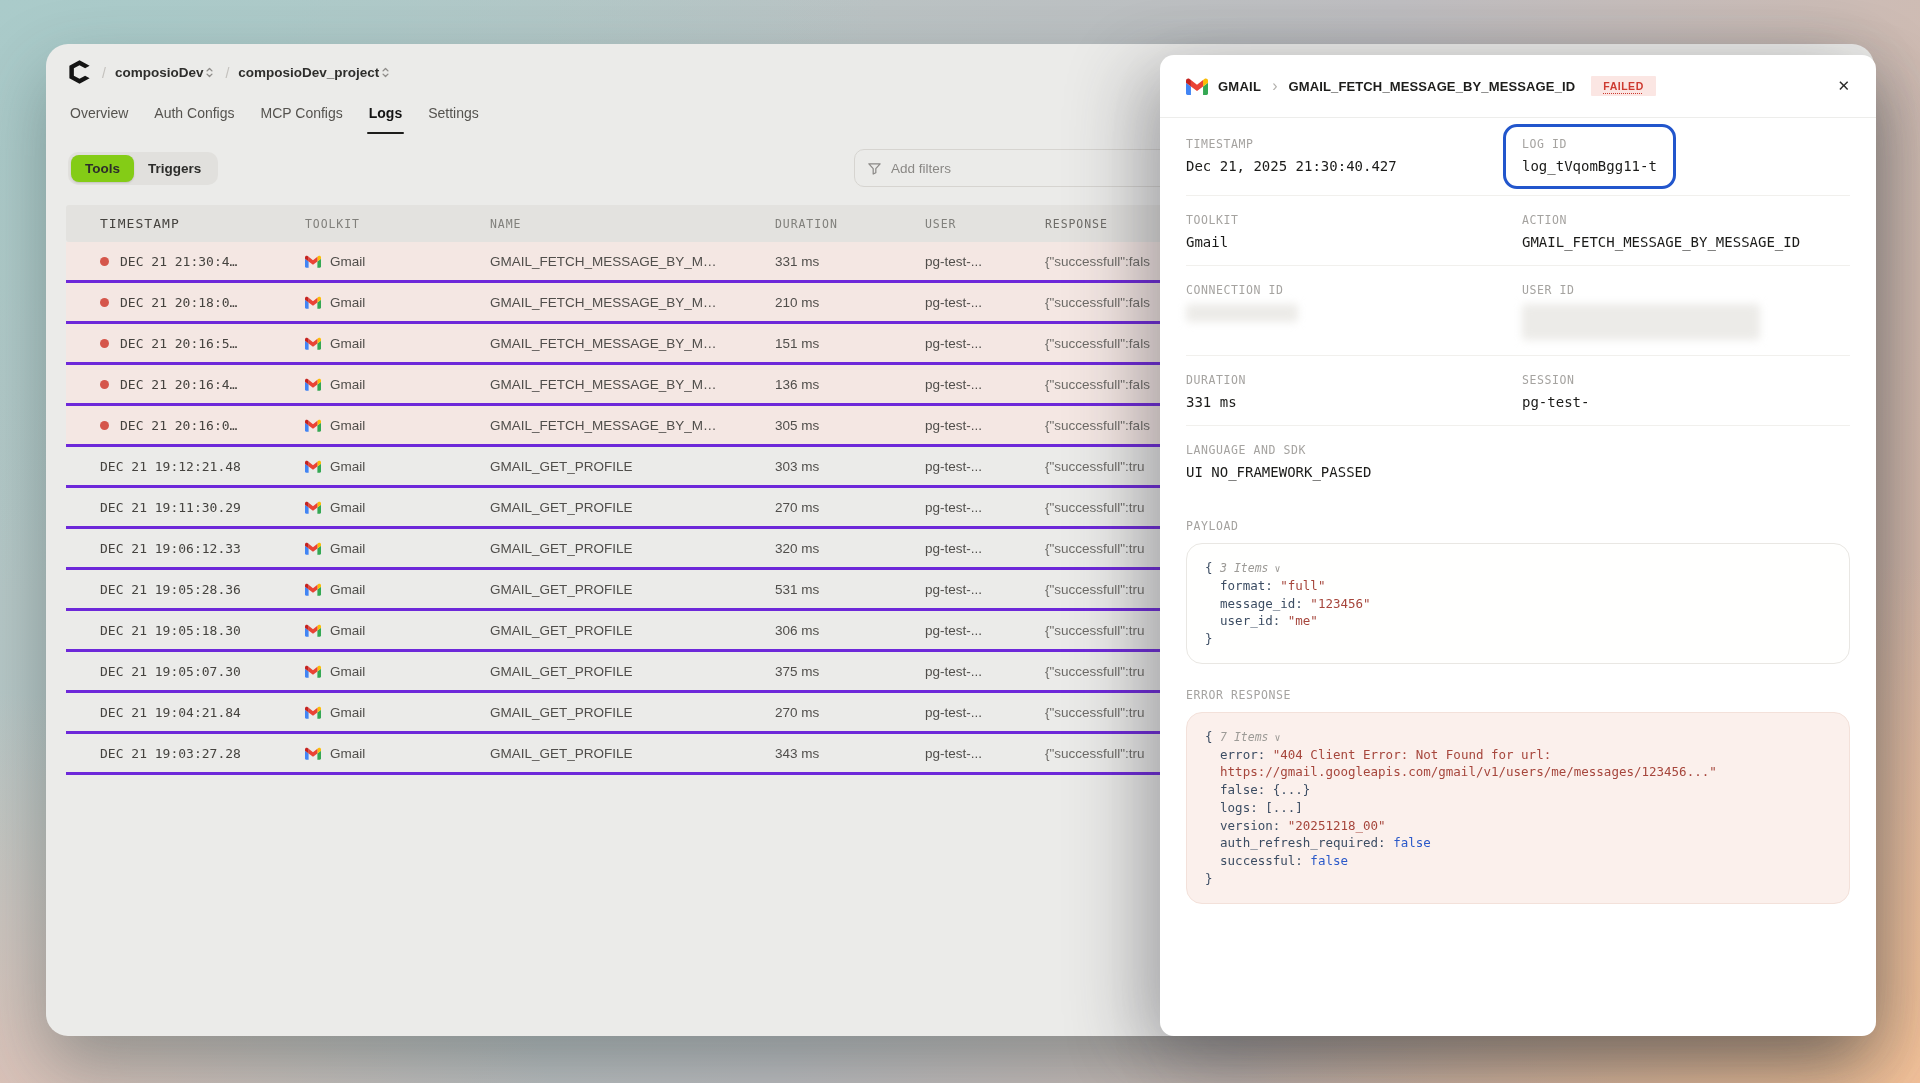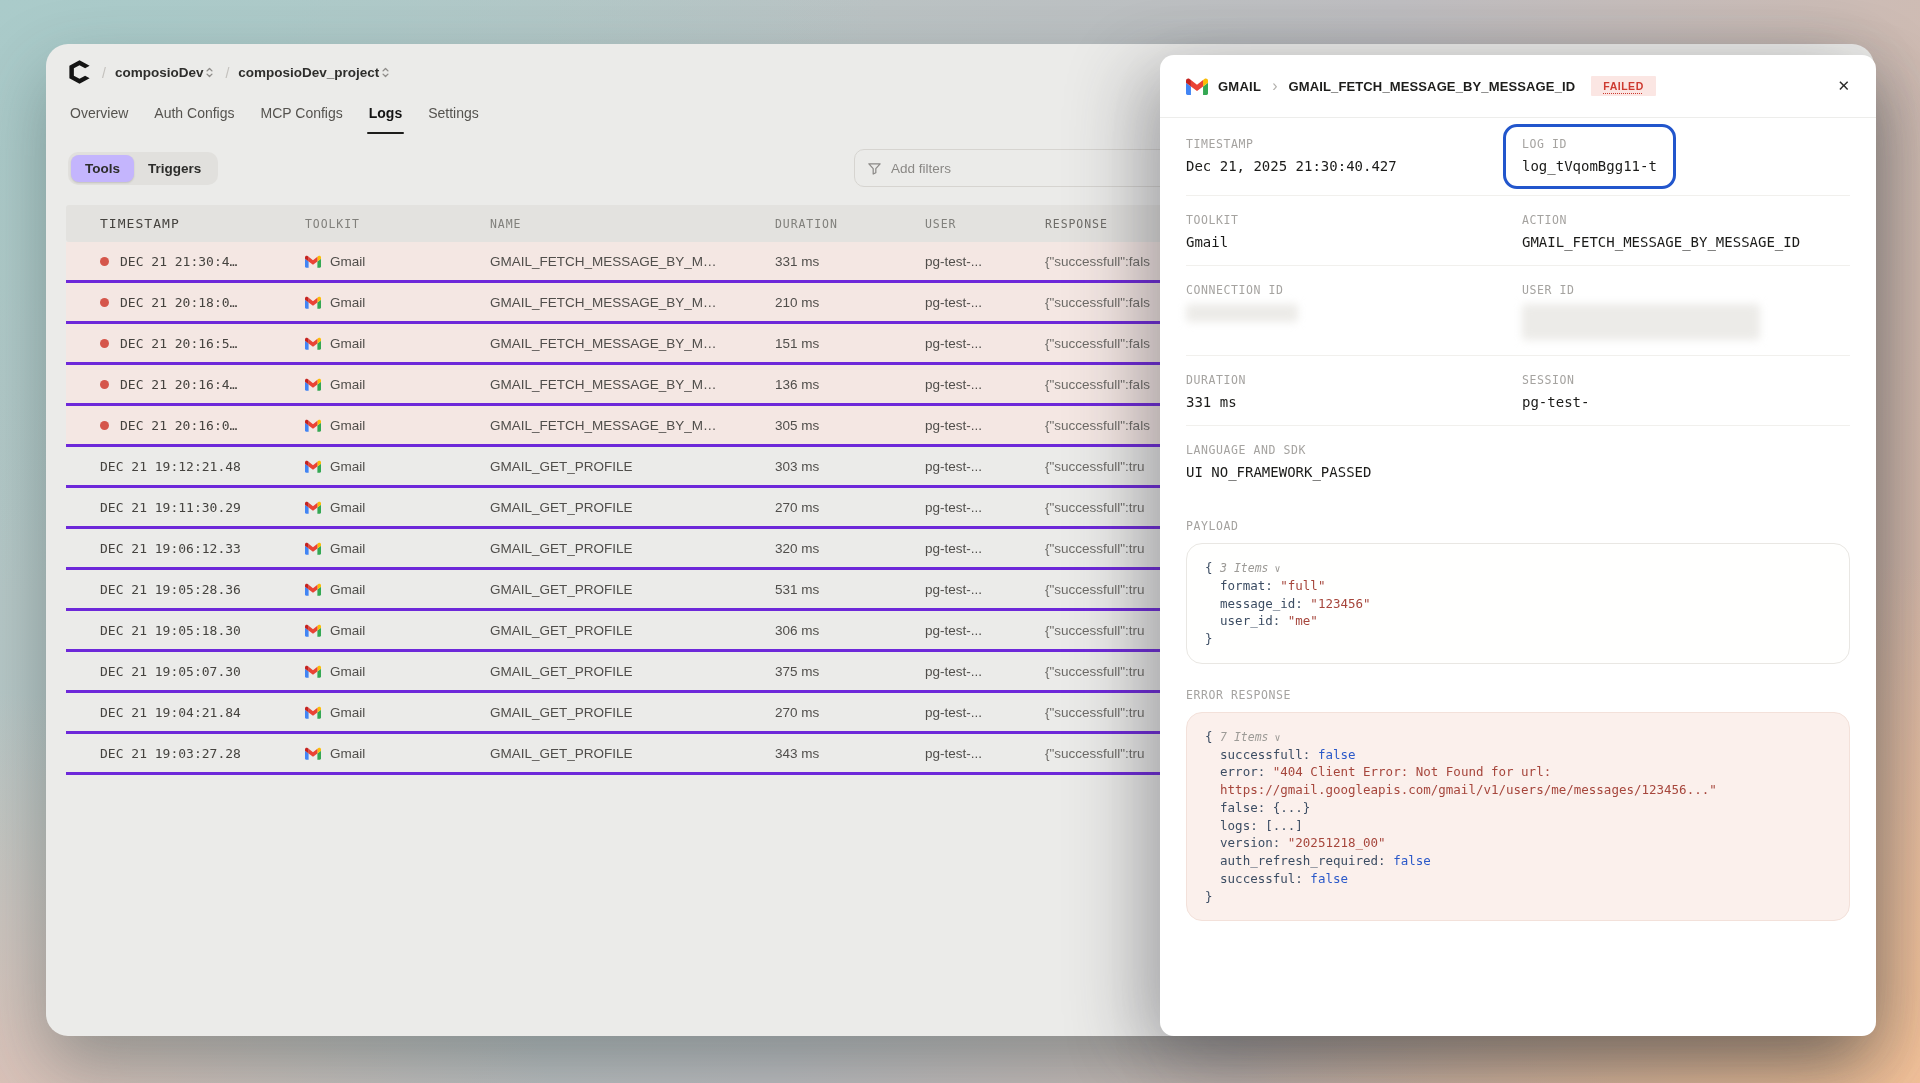--- a/index.html
+++ b/index.html
@@ -25,21 +25,21 @@
   .crumb-sep { color:#c3c1bd; font-size:14px; }
   .crumb { display:flex; align-items:center; font-weight:700; font-size:13.5px; color:#2e2e2c; cursor:pointer; }
   .tabs { display:flex; gap:26px; padding:19px 0 0 24px; }
   .tab { font-size:14px; color:#55534f; padding-bottom:13px; position:relative; cursor:pointer; }
   .tab.active { color:#141414; font-weight:700; }
   .tab.active::after { content:""; position:absolute; left:-2px; right:-2px; bottom:0; height:2.5px; background:#1d1d1b; border-radius:2px; }
 
   .toolbar { display:flex; align-items:center; margin:15px 20px 0 22px; }
   .seg { display:flex; background:#e1e0dd; border-radius:10px; padding:3px; }
   .seg-item { padding:6px 14px; font-size:13.5px; font-weight:700; color:#2d2d2b; border-radius:8px; cursor:pointer; }
-  .seg-item.active { background:#c4b5fd; box-shadow:0 1px 2px rgba(0,0,0,.14); }
+  .seg-item.active { background:#84cc16; box-shadow:0 1px 2px rgba(0,0,0,.14); }
   .filterbar { margin-left:auto; width:1000px; height:38px; border:1px solid #d6d4d0; border-radius:10px;
     display:flex; align-items:center; gap:9px; padding:0 12px; color:#8a8885; font-size:13.5px; cursor:text; }
 
   
   .logtable { margin:18px 20px 0 20px; }
   .thead { display:flex; align-items:center; height:37px; background:#e3e2df; border-radius:3px; }
   .hcell { font-family:"DejaVu Sans Mono", monospace; font-size:11.5px; letter-spacing:.08em; color:#81807c; }
   .trow { display:flex; align-items:center; height:41px; border-bottom:3px solid #6d28d9; font-size:13.5px; color:#504e4b; cursor:pointer; }
   .trow.failed { background:#f4e7e3; }
   .col-ts { width:239px; padding-left:34px; display:flex; align-items:center; font-family:"DejaVu Sans Mono", monospace; font-size:13px; color:#45433f; flex:none; }
@@ -485,21 +485,20 @@
         <div class="cline"><span class="tk-punct">{ </span><span class="tk-meta">3 Items</span><span class="tk-chev"> ∨</span></div>
         <div class="cline"><span class="tk-key">  format: </span><span class="tk-str">"full"</span></div>
         <div class="cline"><span class="tk-key">  message_id: </span><span class="tk-str">"123456"</span></div>
         <div class="cline"><span class="tk-key">  user_id: </span><span class="tk-str">"me"</span></div>
         <div class="cline"><span class="tk-punct">}</span></div>
       </div>
 
     <div class="section-label">ERROR RESPONSE</div>
     <div class="codebox err" id="error-box">
         <div class="cline"><span class="tk-punct">{ </span><span class="tk-meta">7 Items</span><span class="tk-chev"> ∨</span></div>
-        <div class="cline"><span class="tk-key">  successfull: </span><span class="tk-bool">false</span></div>
         <div class="cline"><span class="tk-key">  error: </span><span class="tk-str">"404 Client Error: Not Found for url:</span></div>
         <div class="cline"><span class="tk-str">  https://gmail.googleapis.com/gmail/v1/users/me/messages/123456..."</span></div>
         <div class="cline"><span class="tk-key">  false: </span><span class="tk-punct">{...}</span></div>
         <div class="cline"><span class="tk-key">  logs: </span><span class="tk-punct">[...]</span></div>
         <div class="cline"><span class="tk-key">  version: </span><span class="tk-str">"20251218_00"</span></div>
         <div class="cline"><span class="tk-key">  auth_refresh_required: </span><span class="tk-bool">false</span></div>
         <div class="cline"><span class="tk-key">  successful: </span><span class="tk-bool">false</span></div>
         <div class="cline"><span class="tk-punct">}</span></div>
       </div>
   </div>

